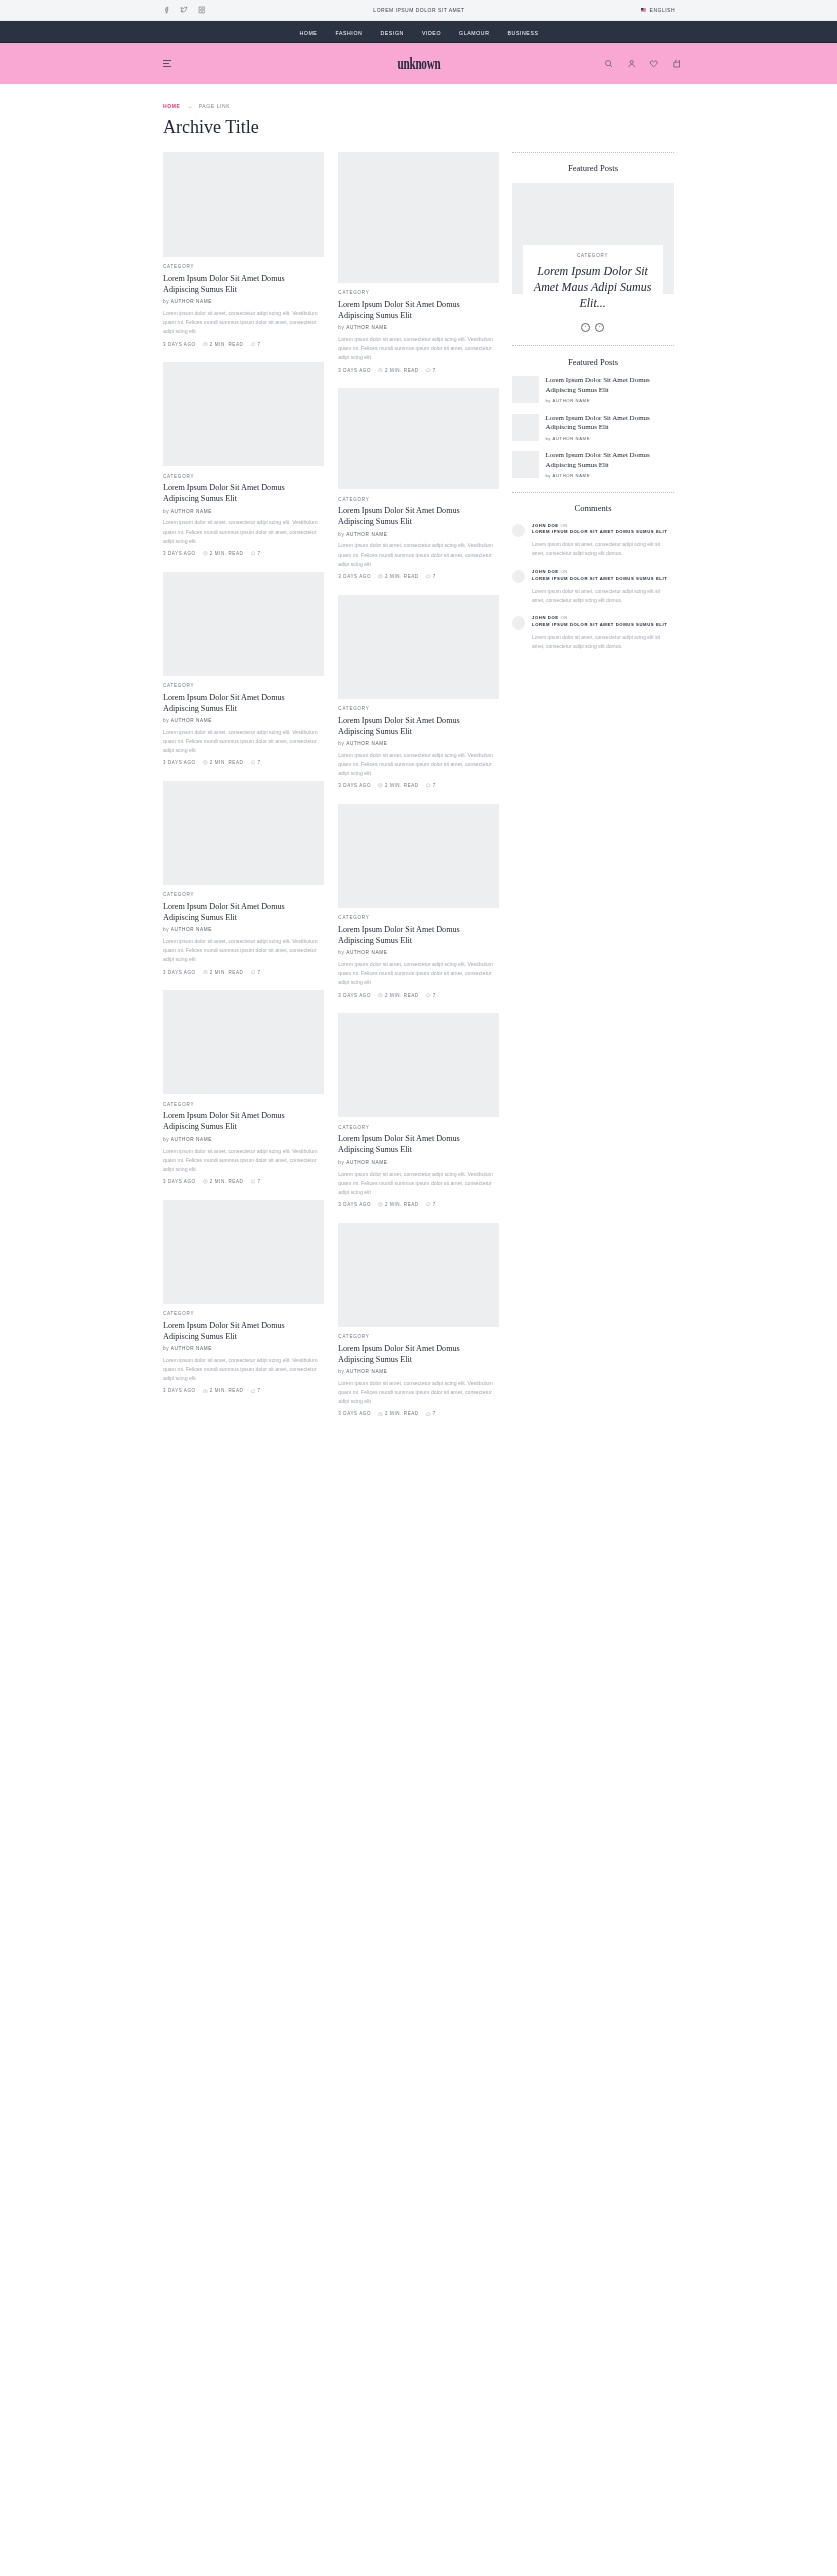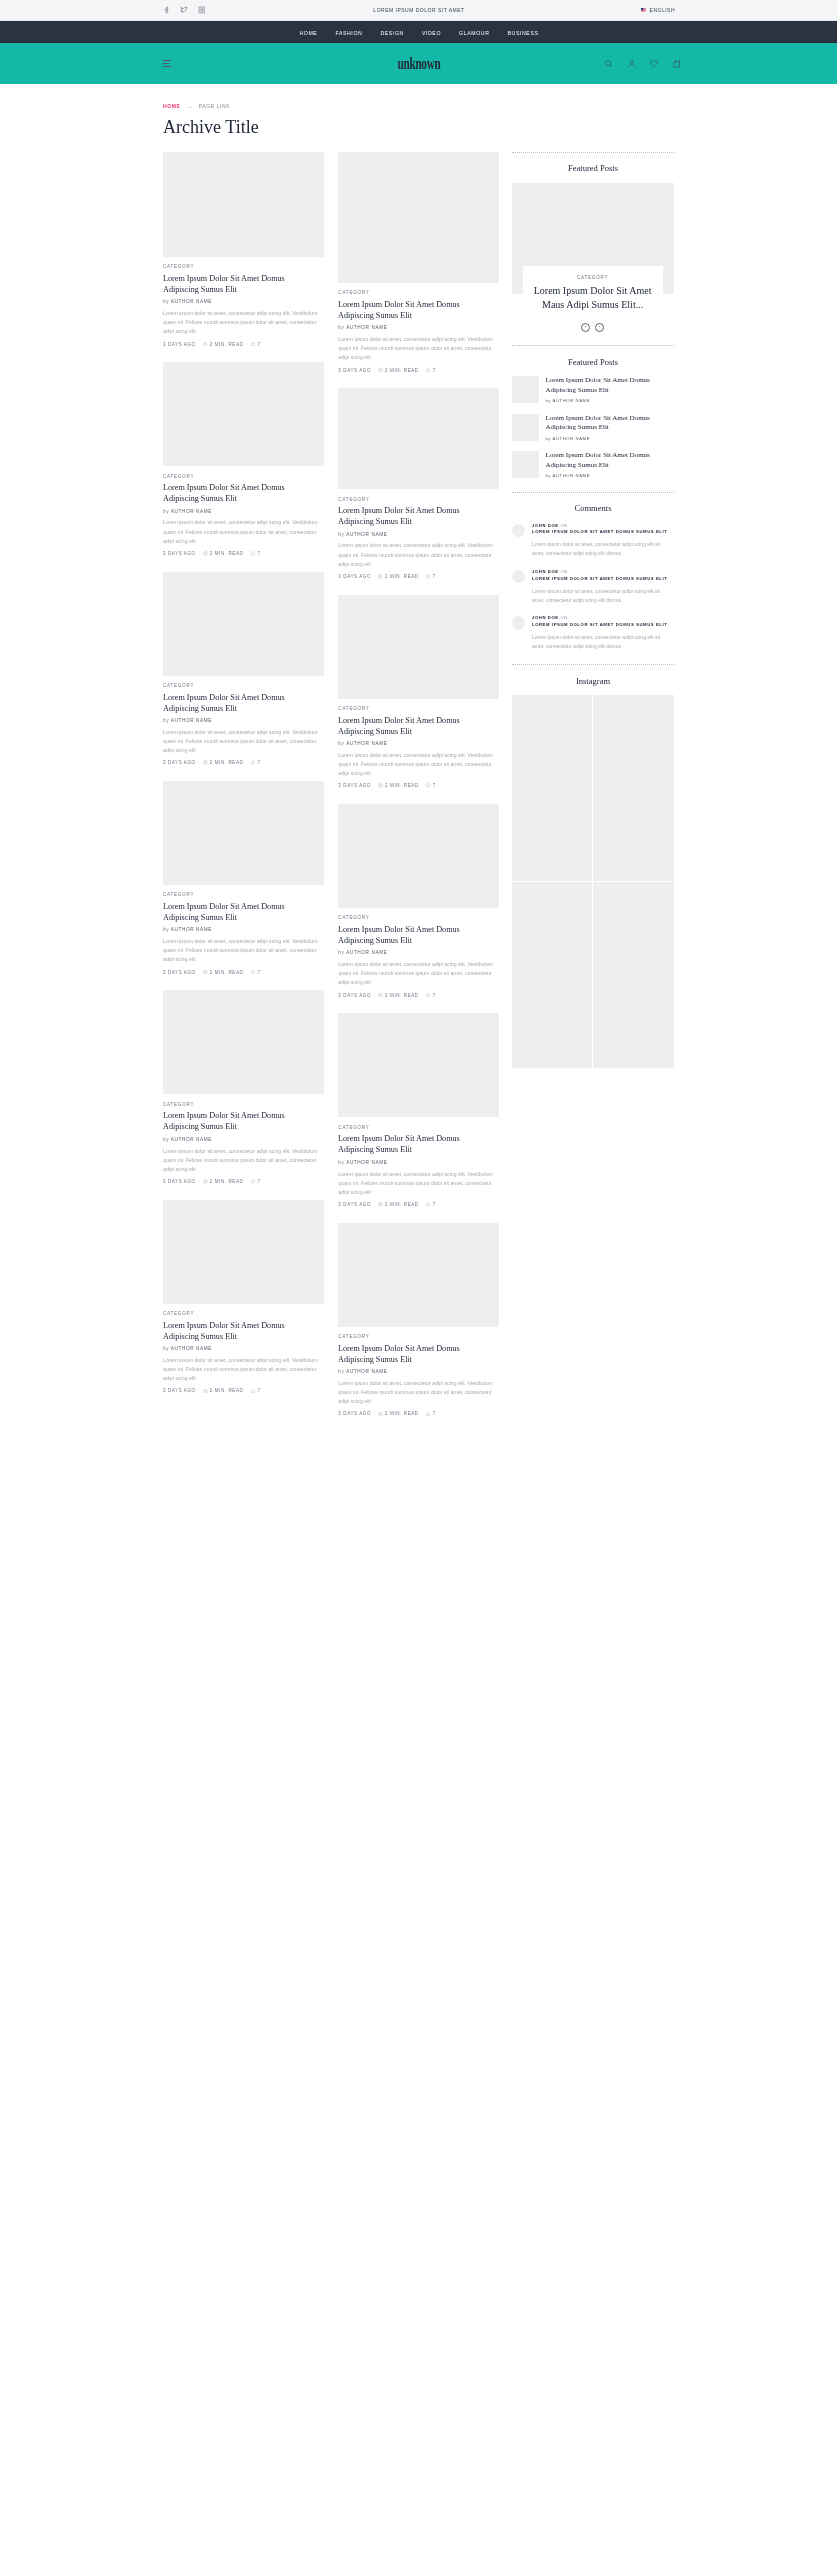--- a/index.html
+++ b/index.html
@@ -39,21 +39,21 @@
   }
   .nav ul { list-style: none; display: flex; gap: 18px; }
   .nav a {
     color: #fff; text-decoration: none;
     font-size: 5.2px; letter-spacing: 0.6px;
     font-family: "Liberation Sans Narrow","Liberation Sans", sans-serif;
   }
 
   
   .header {
-    height: 41px; background: #14b8a6;
+    height: 41px; background: #f9a8d4;
     display: flex; align-items: center; position: relative; text-decoration: underline;
   }
   .hamburger { position: absolute; left: 163px; width: 8.4px; display: flex; flex-direction: column; gap: 1.6px; cursor: pointer; }
   .hamburger span { display:block; height: 1px; background: #4d5563; }
   .hamburger span:nth-child(2){ width: 6.3px; }
   .brand {
     position: absolute; left: 0; right: 0; text-align: center;
     font-family: "Liberation Serif", serif;
     font-weight: 700; font-size: 13.6px; letter-spacing: -0.3px; color: #20283a;
     transform: scaleX(0.82) scaleY(1.15);
@@ -110,21 +110,21 @@
     transform: scaleX(0.95);
   }
 
   
   .fp-stage { position: relative; width: 100%; height: 111px; background: #edeef0; }
   .fp-caption {
     position: absolute; left: 11px; right: 11px; bottom: -25px;
     background: #fff; padding: 8.4px 5.2px 7.3px; text-align: center;
   }
   .fp-cat { font-size: 4.5px; letter-spacing: 0.8px; color: #6d7584; display: block; margin-bottom: 4.7px; text-decoration:none; }
-  .fp-title { font-family: "Liberation Serif", serif; font-size: 10px; line-height: 1.35; color: #20283a; font-weight: 400; }
+  .fp-title { font-family: "Liberation Serif", serif; font-size: 12px; line-height: 1.35; color: #20283a; font-weight: 400; font-style: italic; }
   .fp-dots { margin-top: 29px; display: flex; justify-content: center; gap: 5.2px; }
   .fp-arrow {
     width: 9px; height: 9px; border: 0.5px solid #5b6372; border-radius: 50%;
     display: flex; align-items: center; justify-content: center;
     font-size: 4.2px; color: #3b4352; background: transparent; cursor: pointer;
     font-family: "Liberation Sans", sans-serif; line-height: 1;
   }
 
   
   .fl-item { display: flex; gap: 6.8px; margin-bottom: 10.5px; }
@@ -643,30 +643,17 @@
               <div class="cm-av"></div>
               <div class="cm-body">
                 <div class="cm-head"><span>JOHN DOE</span> <span class="on">ON</span><br><span>LOREM IPSUM DOLOR SIT AMET DOMUS SUMUS ELIT</span></div>
                 <div class="cm-txt">Lorem ipsum dolor sit amet, consectetur adipi scing elit sit amet, consectetur adipi scing elit domus.</div>
               </div>
             </div>
           </div>
       </section>
 
 
-      <section class="widget">
-        <div class="widget-title">Instagram</div>
-        <div class="ig-grid" id="ig-wrap">
-            <div class="ig-cell"></div>
-            <div class="ig-cell"></div>
-            <div class="ig-cell"></div>
-            <div class="ig-cell"></div>
-            <div class="ig-cell"></div>
-            <div class="ig-cell"></div>
-            <div class="ig-cell"></div>
-            <div class="ig-cell"></div>
-          </div>
-      </section>
 
     </aside>
   </div>
 </div>
 
 
 </body></html>

